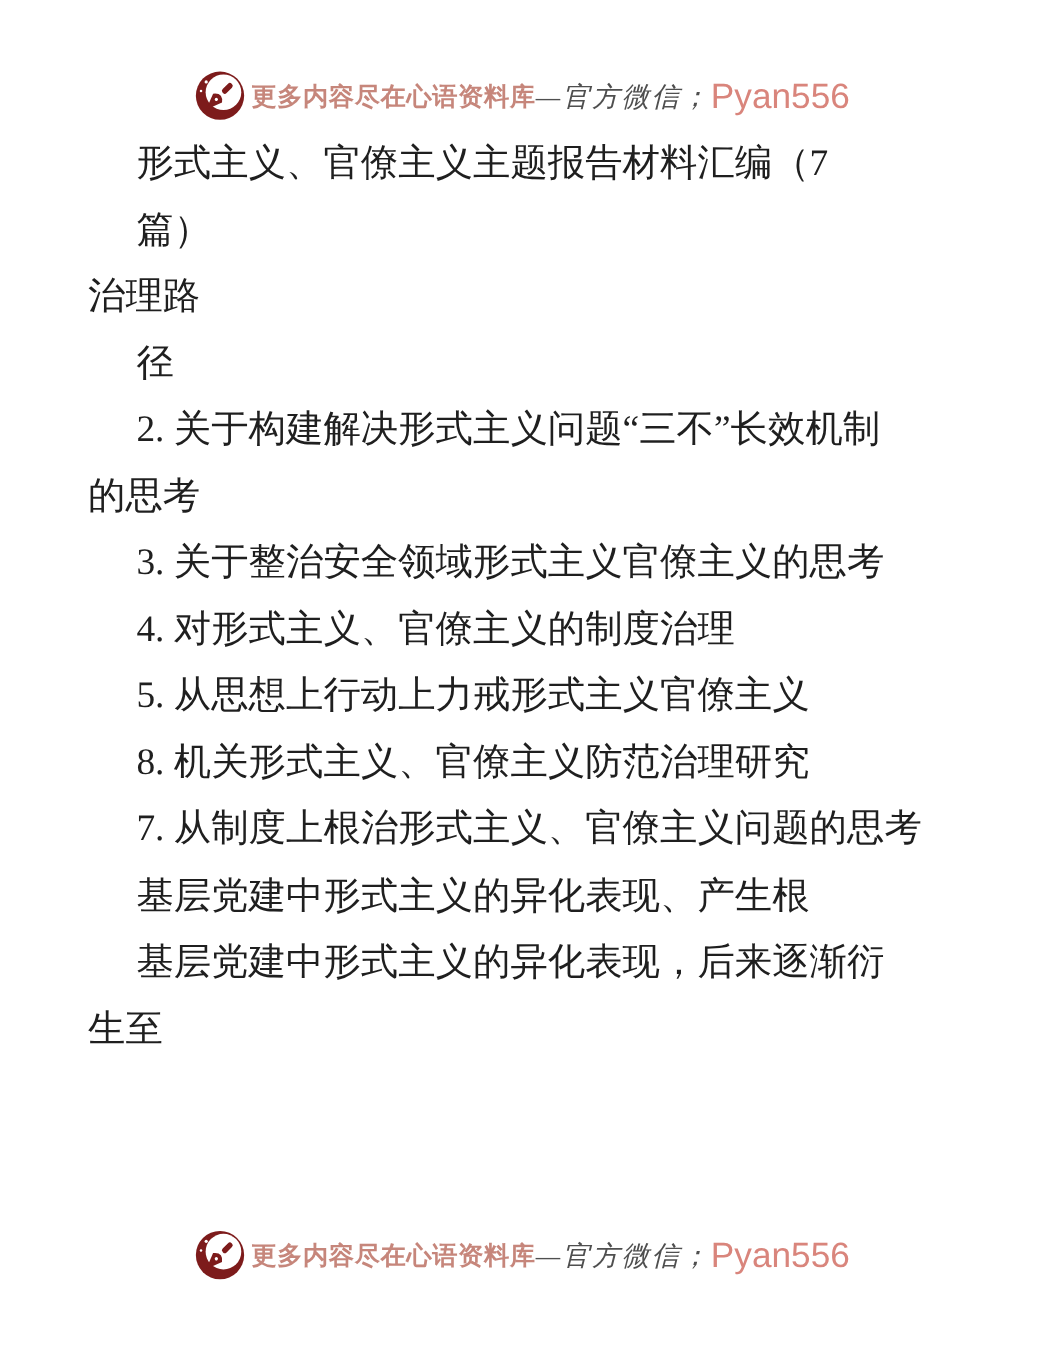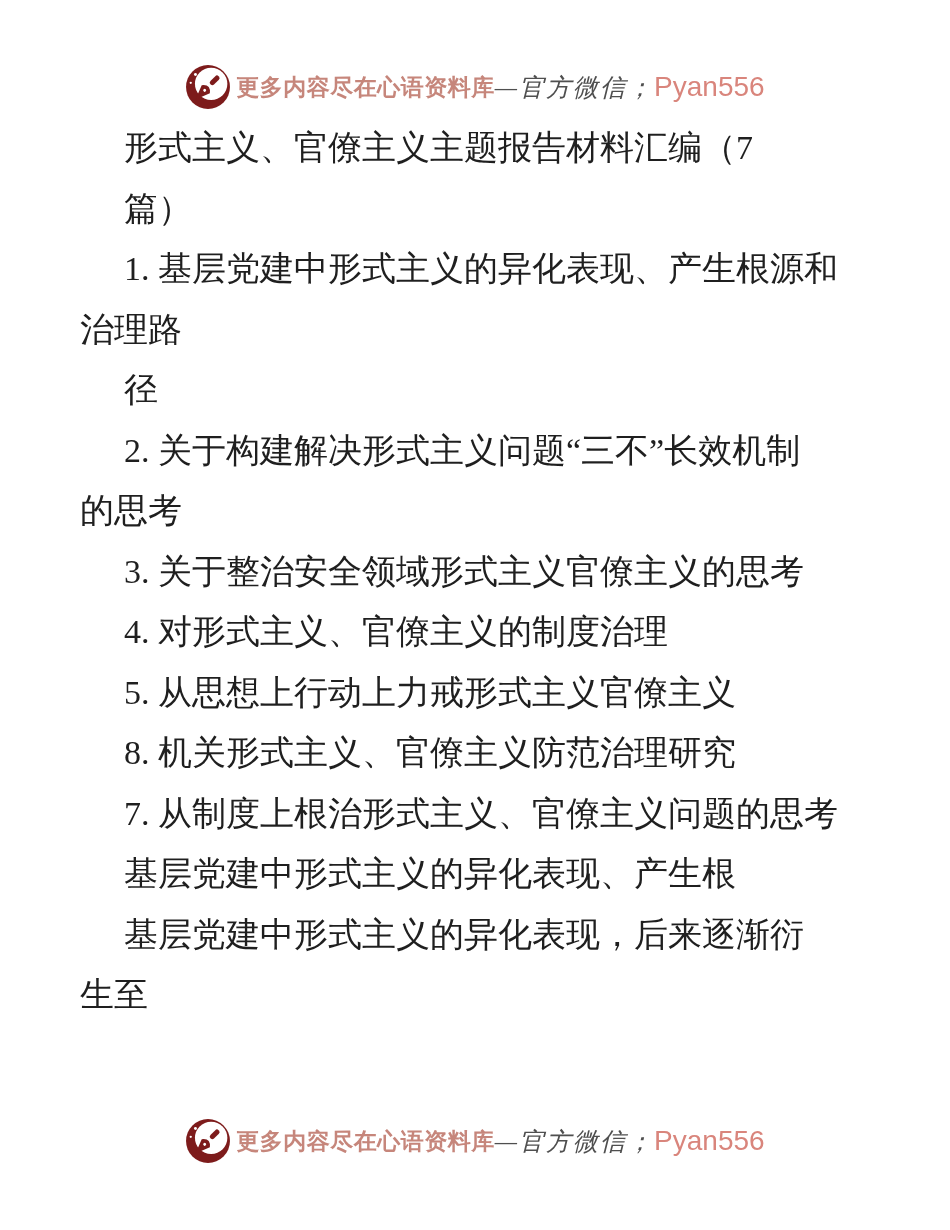--- a/index.html
+++ b/index.html
@@ -42,21 +42,21 @@
   }
   .wm-sep {
     font-size: 25px;
     font-style: italic;
     letter-spacing: 2px;
     color: var(--sep-color);
     white-space: pre;
   }
   .wm-id {
     font-family: "Liberation Sans", "DejaVu Sans", sans-serif;
-    font-size: 28px;
+    font-size: 32px;
     color: var(--id-color);
     white-space: pre;
   }
   .content {
     position: absolute;
     left: 80px;
     top: 118px;
     width: 800px;
     font-size: 34px;
     color: var(--text-color);
@@ -89,21 +89,20 @@
       </svg>
     </span>
     <span class="wm-brand">更多内容尽在心语资料库</span>
     <span class="wm-sep">—官方微信；</span>
     <span class="wm-id">Pyan556</span>
   </div>
 
   <div class="content" id="doc-lines">
       <div class="line indent">形式主义、官僚主义主题报告材料汇编（7</div>
       <div class="line indent">篇）</div>
-      <div class="line indent">1. 基层党建中形式主义的异化表现、产生根源和</div>
       <div class="line">治理路</div>
       <div class="line indent">径</div>
       <div class="line indent">2. 关于构建解决形式主义问题“三不”长效机制</div>
       <div class="line">的思考</div>
       <div class="line indent">3. 关于整治安全领域形式主义官僚主义的思考</div>
       <div class="line indent">4. 对形式主义、官僚主义的制度治理</div>
       <div class="line indent">5. 从思想上行动上力戒形式主义官僚主义</div>
       <div class="line indent">8. 机关形式主义、官僚主义防范治理研究</div>
       <div class="line indent">7. 从制度上根治形式主义、官僚主义问题的思考</div>
       <div class="line indent">基层党建中形式主义的异化表现、产生根</div>

